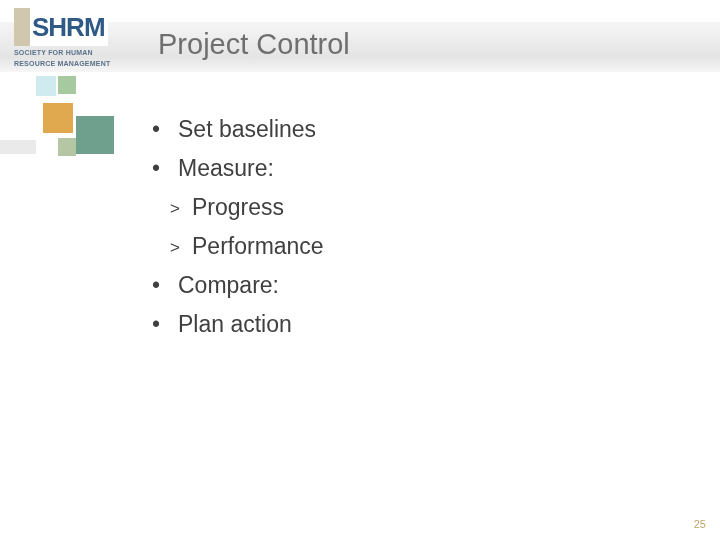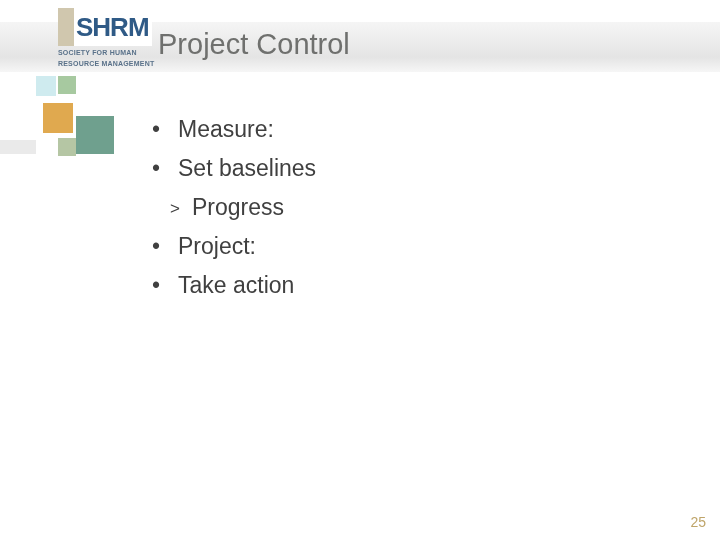--- a/index.html
+++ b/index.html
@@ -17,21 +17,20 @@
     left: 0;
     right: 0;
     height: 50px;
     background: linear-gradient(to bottom, #f5f5f5 0%, #ececec 40%, #e4e4e4 70%, #f6f6f6 100%);
   }
   .logo {
     position: absolute;
     top: 8px;
     left: 14px;
     width: 118px;
-    margin-left: 44px;
   }
   .logo-mark {
     display: flex;
     align-items: center;
     gap: 0;
   }
   .logo-block {
     width: 16px;
     height: 38px;
     background: #d0c7ae;
@@ -105,21 +104,21 @@
   .content li.sub .chev {
     font-size: 17px;
     display: inline-block;
     width: 22px;
     vertical-align: 1px;
   }
   .page-num {
     position: absolute;
     right: 14px;
     bottom: 10px;
-    font-size: 14px;
+    font-size: 11px;
     color: #bfa56a;
   }
 </style>
 </head>
 <body>
 
 <div class="header-band"></div>
 
 <div class="logo">
   <div class="logo-mark">
@@ -136,21 +135,22 @@
   <div class="sq sq2"></div>
   <div class="sq sq3"></div>
   <div class="sq sq4"></div>
   <div class="sq sq5"></div>
 </div>
 
 <div class="title">Project Control</div>
 
 <div class="content">
   <ul>
+    <li class="top"><span>Set baselines</span></li>
     <li class="top"><span>Measure:</span></li>
-    <li class="top"><span>Set baselines</span></li>
     <li class="sub"><span class="chev">&gt;</span><span>Progress</span></li>
-    <li class="top"><span>Project:</span></li>
-    <li class="top"><span>Take action</span></li>
+    <li class="sub"><span class="chev">&gt;</span><span>Performance</span></li>
+    <li class="top"><span>Compare:</span></li>
+    <li class="top"><span>Plan action</span></li>
   </ul>
 </div>
 
 <div class="page-num">25</div>
 
 </body></html>

